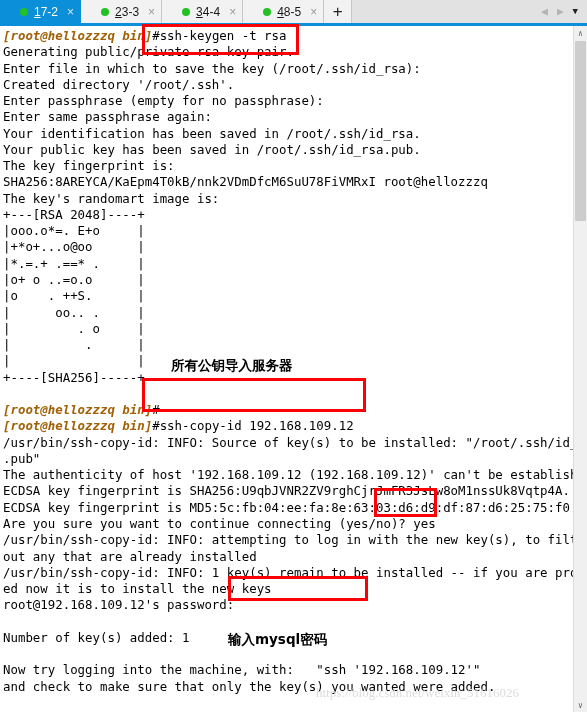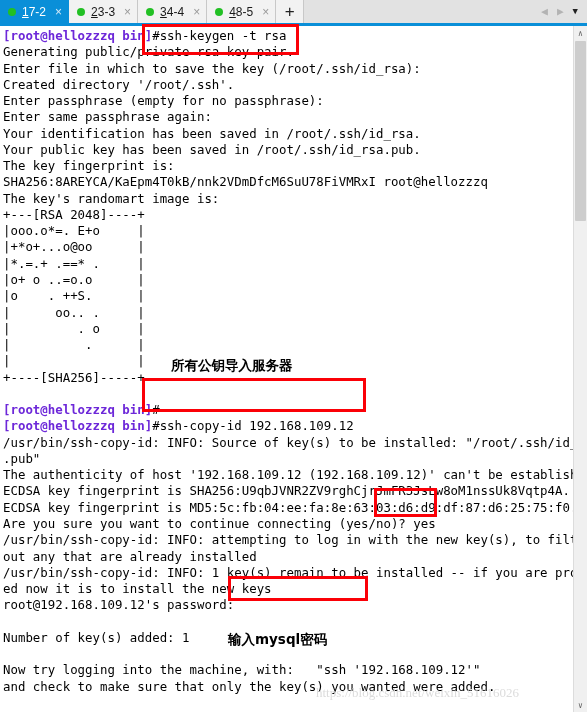--- a/index.html
+++ b/index.html
@@ -15,21 +15,21 @@
   .tabbar{
     position:absolute;left:0;top:0;width:587px;height:26px;
     background:#e2e2e2;
     border-bottom:3px solid #0a8fd8;
     box-sizing:border-box;
     display:flex;align-items:stretch;
   }
   .tab{
     display:flex;align-items:center;
     height:23px;
-    padding:0 6px 0 8px;
+    padding:0 6px 0 20px;
     font-family:"Liberation Sans","DejaVu Sans",sans-serif;
     font-size:12px;
     background:#f2f2f2;
     border-right:1px solid #c8c8c8;
     box-sizing:border-box;
     color:#1a1a1a;
     white-space:nowrap;
   }
   .tab.active{
     background:#0a8fd8;color:#ffffff;
@@ -69,21 +69,21 @@
   .lines{
     position:absolute;left:3px;top:2px;
     font-family:"DejaVu Sans Mono","Liberation Mono",monospace;
     font-size:12.4px;
     line-height:16.28px;
     color:#000000;
     white-space:pre;
     letter-spacing:0px;
   }
   .lines .ln{height:16.28px;}
-  .prompt{color:#6d28d9;font-weight:bold;}
+  .prompt{color:#a16207;font-weight:bold;font-style:italic;}
 
   
   .scrollbar{
     position:absolute;right:0;top:26px;width:14px;height:686px;
     background:#f0f0f0;border-left:1px solid #dcdcdc;box-sizing:border-box;
   }
   .sb-up,.sb-down{
     position:absolute;left:0;width:13px;height:14px;
     display:flex;align-items:center;justify-content:center;
     font-size:8px;color:#646464;

